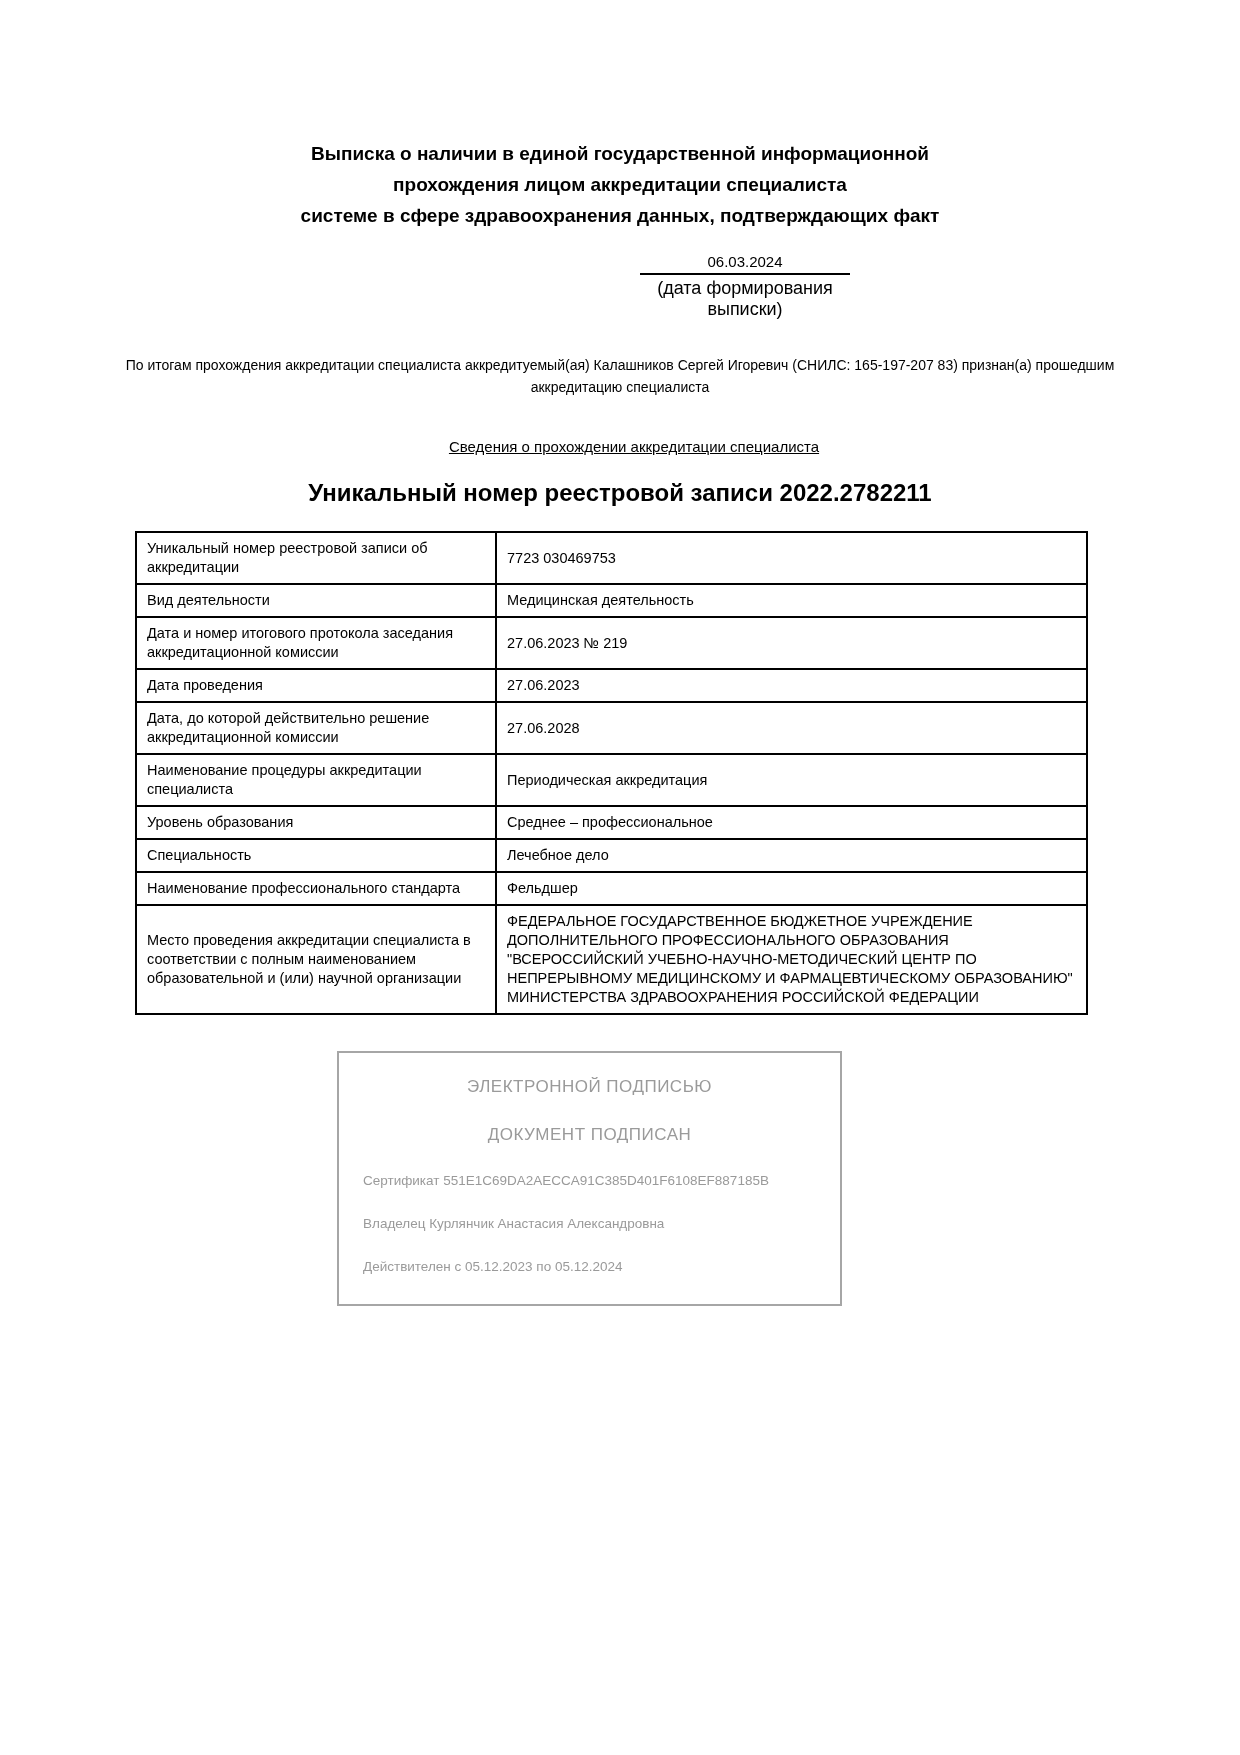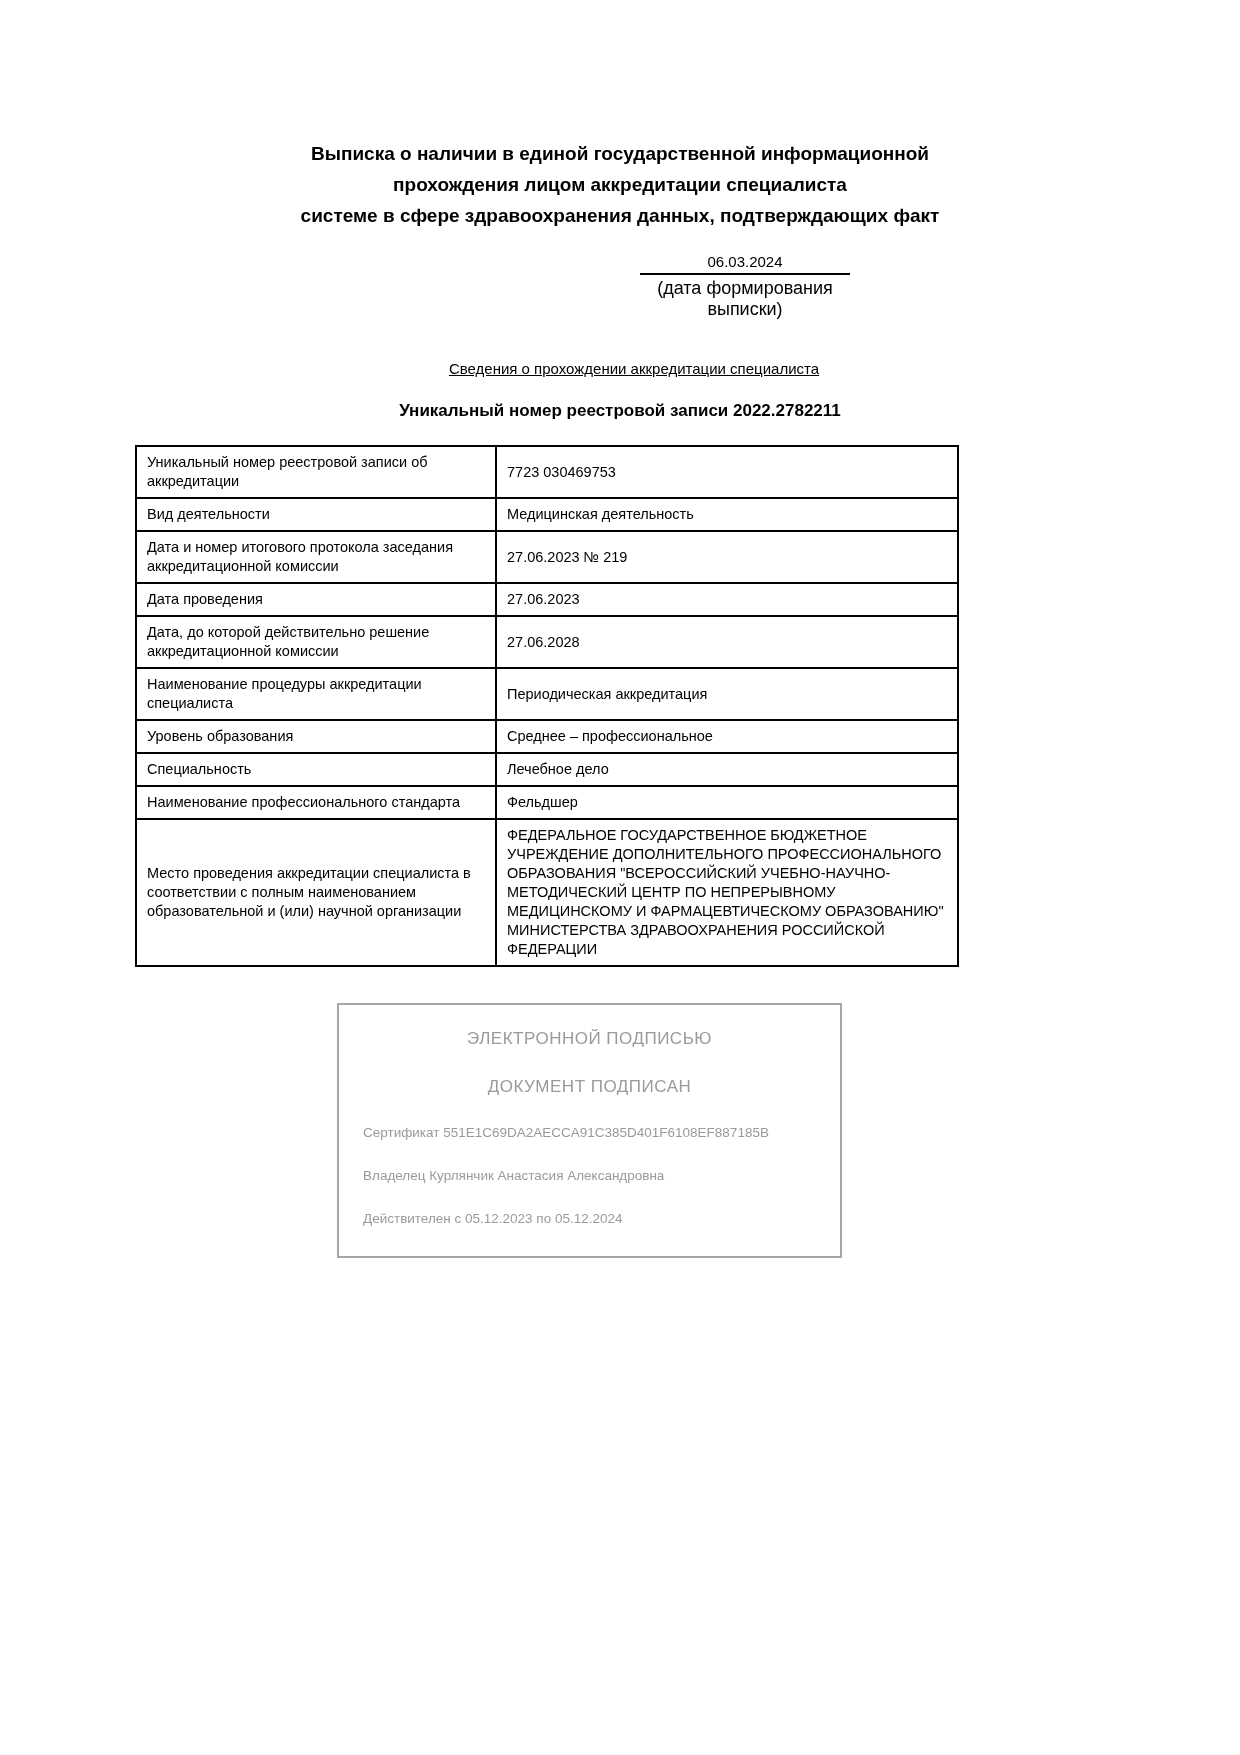--- a/index.html
+++ b/index.html
@@ -45,27 +45,27 @@
   .section-heading {
     margin-top: 40px;
     text-align: center;
     font-size: 15px;
     text-decoration: underline;
     margin-left: 28px;
   }
   .registry-heading {
     margin-top: 24px;
     text-align: center;
-    font-size: 17px;
+    font-size: 24px;
     font-weight: bold;
   }
   table.acc-table {
     border-collapse: collapse;
     margin: 24px 0 0 135px;
-    width: 824px;
+    width: 953px;
     table-layout: fixed;
   }
   table.acc-table td {
     border: 2px solid #000;
     font-size: 14.5px;
     line-height: 19px;
     vertical-align: middle;
     padding: 6px 10px;
     word-wrap: break-word;
   }
@@ -102,20 +102,21 @@
     <div>Выписка о наличии в единой государственной информационной</div>
     <div>прохождения лицом аккредитации специалиста</div>
     <div>системе в сфере здравоохранения данных, подтверждающих факт</div>
   </div>
 
   <div class="date-block">
     <div class="date-value">06.03.2024</div>
     <div class="date-caption">(дата формирования выписки)</div>
   </div>
 
+  <div class="intro">По итогам прохождения аккредитации специалиста аккредитуемый(ая) Калашников Сергей Игоревич (СНИЛС: 165-197-207 83) признан(а) прошедшим аккредитацию специалиста</div>
 
   <div class="section-heading">Сведения о прохождении аккредитации специалиста</div>
 
   <div class="registry-heading">Уникальный номер реестровой записи 2022.2782211</div>
 
   <table class="acc-table">
     <tbody>
       <tr>
         <td class="label-col">Уникальный номер реестровой записи об аккредитации</td>
         <td>7723 030469753</td>

